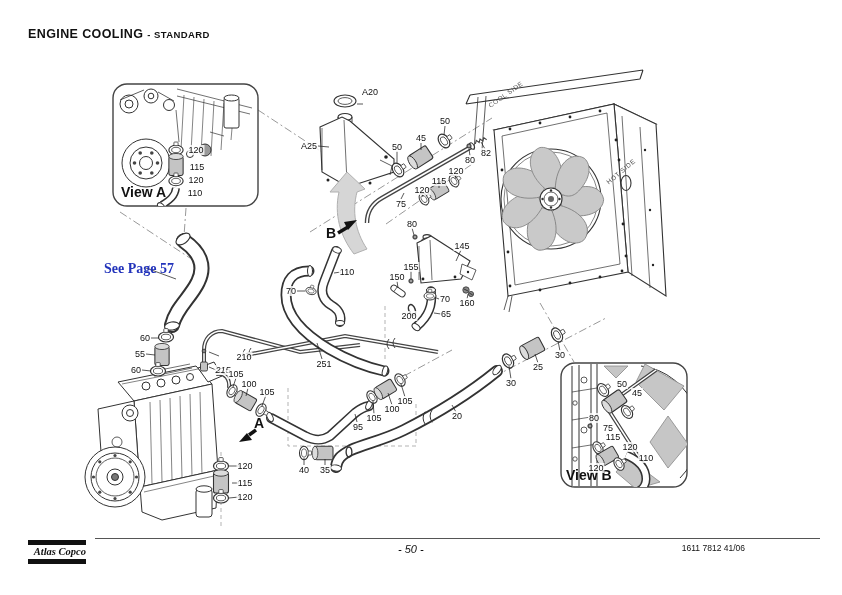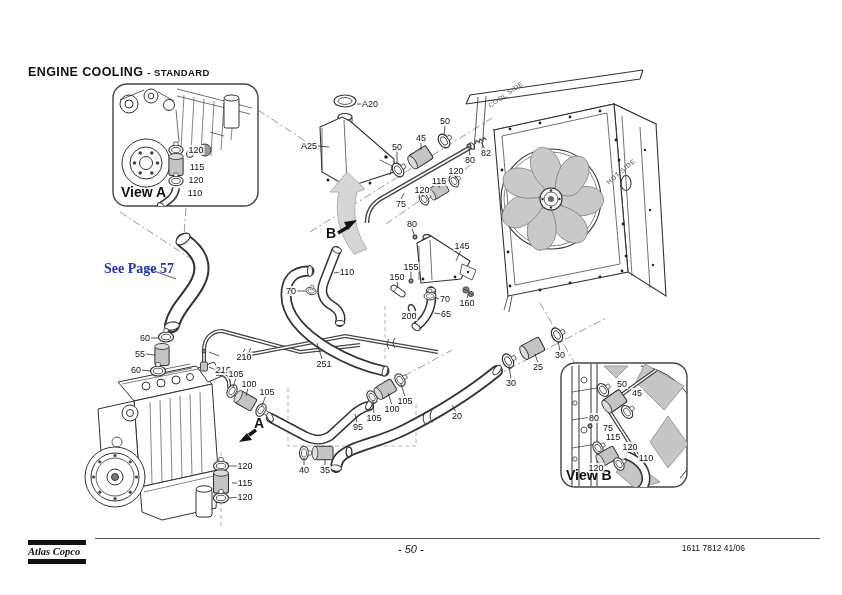--- a/index.html
+++ b/index.html
@@ -14,21 +14,21 @@
   .detail-letter{font-size:14px;font-weight:bold;transform:translate(-50%,-50%);}
   .view-label{font-size:14px;font-weight:bold;}
   .side-text{font-size:6.5px;color:#555;letter-spacing:.6px;transform-origin:0 0;}
   .see-page{font-family:"Liberation Serif",serif;font-size:14px;font-weight:bold;}
   .footer-rule{position:absolute;left:95px;top:538px;width:725px;height:1px;background:#555;}
   .page-num{font-size:11px;font-style:italic;text-align:center;}
   .doc-num{font-size:8.5px;width:85px;text-align:right;}
   .logo{position:absolute;left:28px;top:540px;width:58px;}
   .logo-bar{width:58px;height:5px;background:#111;}
   .logo-text{font-family:"Liberation Serif",serif;font-style:italic;font-weight:bold;
-             font-size:10.5px;line-height:14px;color:#111;}
+             font-size:10.5px;line-height:14px;color:#111;text-align:right;}
 </style>
 </head>
 <body>
 
 <div id="stage">
 
 <svg width="842" height="595" viewBox="0 0 842 595">
   <defs>
     <g id="clamp">
       <ellipse rx="7.5" ry="5" fill="#fff" stroke="#333" stroke-width="1.2"></ellipse>
@@ -413,21 +413,21 @@
       <use href="#bolt" transform="translate(590,426) scale(0.8)"></use>
       <use href="#clamp" transform="translate(598,448) rotate(60) scale(0.9)"></use>
       <use href="#sleeve" transform="translate(608,456) rotate(-30) scale(0.9)"></use>
       <use href="#clamp" transform="translate(619,464) rotate(60) scale(0.9)"></use>
       <path d="M626,455 C638,460 646,468 646,479 C646,486 641,491 634,493" stroke="#333" stroke-width="9" fill="none"></path>
       <path d="M626,455 C638,460 646,468 646,479 C646,486 641,491 634,493" stroke="#fff" stroke-width="6" fill="none"></path>
     </g>
   </g>
 </svg>
 
-<div class="abs" style="left:28px;top:24px;margin-top:38px;">
+<div class="abs" style="left:28px;top:24px;">
   <span class="title-main">ENGINE COOLING</span><span class="title-sub">- STANDARD</span>
 </div>
 
 <div class="abs see-page" style="left:104px;top:261px;color:#2233bb;">See Page 57</div>
 
 <div class="abs detail-letter" style="left:331px;top:233px;">B</div>
 <div class="abs detail-letter" style="left:259px;top:423px;">A</div>
 
 <div class="abs view-label" style="left:121px;top:184px;">View A</div>
 <div class="abs view-label" style="left:566px;top:467px;">View B</div>
@@ -439,21 +439,21 @@
 <div class="abs page-num" style="left:398px;top:543px;">- 50 -</div>
 <div class="abs doc-num" style="left:660px;top:543px;">1611 7812 41/06</div>
 
 <div class="logo">
   <div class="logo-bar"></div>
   <div class="logo-text">Atlas Copco</div>
   <div class="logo-bar"></div>
 </div>
 
 <div>
-      <div class="callout" style="left: 370px; top: 104px;">A20</div>
+      <div class="callout" style="left: 370px; top: 92px;">A20</div>
       <div class="callout" style="left: 309px; top: 146px;">A25</div>
       <div class="callout" style="left: 445px; top: 121px;">50</div>
       <div class="callout" style="left: 421px; top: 138px;">45</div>
       <div class="callout" style="left: 397px; top: 147px;">50</div>
       <div class="callout" style="left: 456px; top: 171px;">120</div>
       <div class="callout" style="left: 439px; top: 181px;">115</div>
       <div class="callout" style="left: 422px; top: 190px;">120</div>
       <div class="callout" style="left: 401px; top: 204px;">75</div>
       <div class="callout" style="left: 470px; top: 160px;">80</div>
       <div class="callout" style="left: 486px; top: 153px;">82</div>

